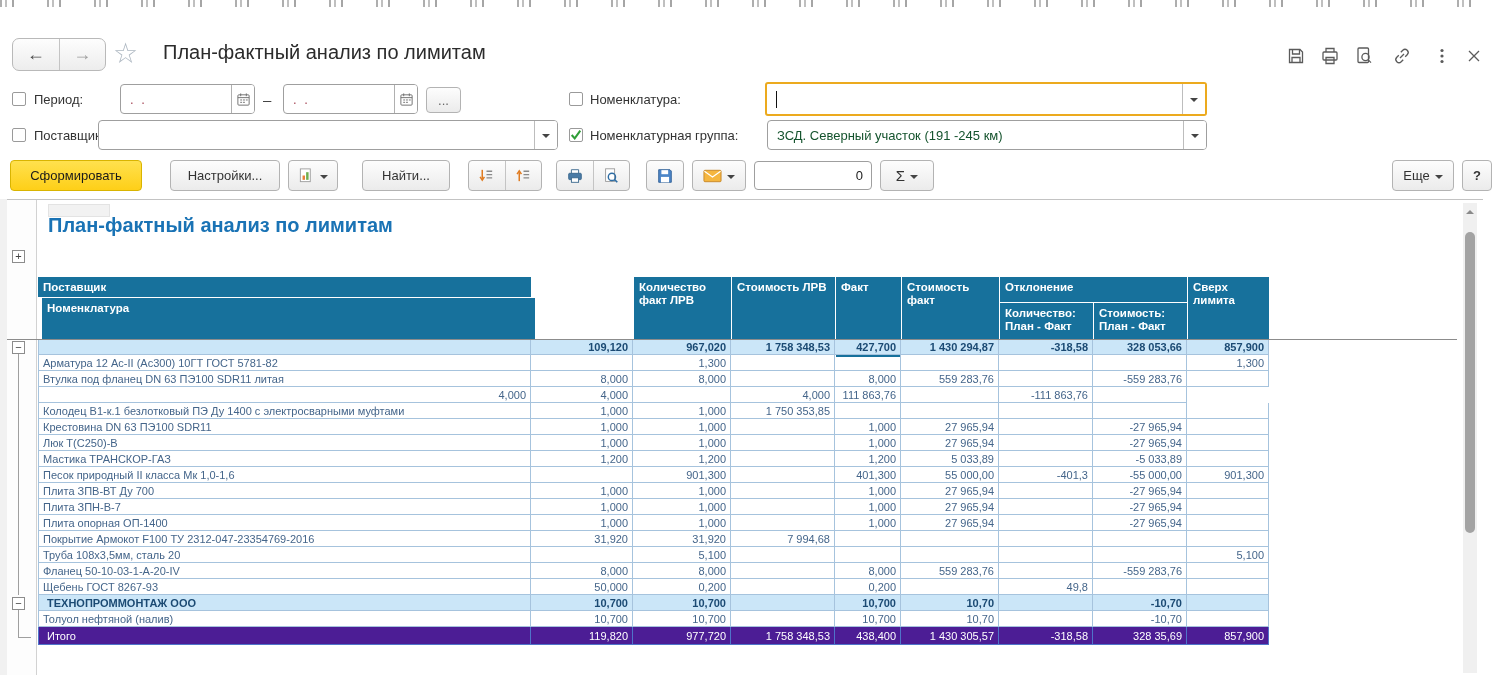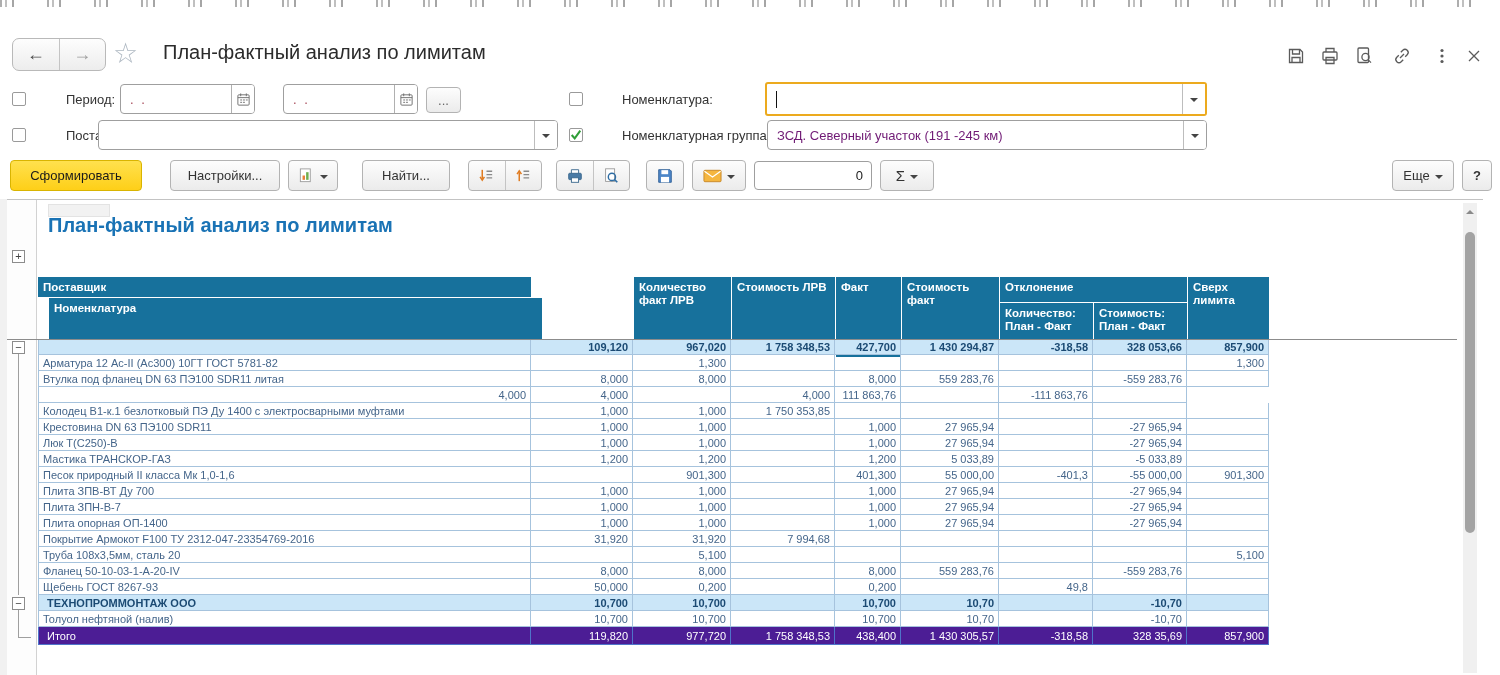--- a/index.html
+++ b/index.html
@@ -17,23 +17,23 @@
   .navgrp .half:last-child { color:#9d9d9d; }
   .star { left:113px; top:37px; font-size:28px; color:#aeb8c2; }
   .page-title { left:163px; top:41px; font-size:20px; color:#2b2b2b; }
   .wicon { top:44px; width:24px; height:24px; display:flex; align-items:center; justify-content:center; cursor:pointer; }
   .wicon svg { stroke:#5b5b5b; fill:none; stroke-width:1.3; }
 
   
   .cb { width:14px; height:14px; border:1px solid #9a9a9a; border-radius:2px; background:#fff; }
   .cb svg { display:none; }
   .cb.on svg { display:block; }
-  .flabel { font-size:13px; color:#333; white-space:nowrap;margin-left:32px; }
+  .flabel { font-size:13px; color:#333; white-space:nowrap; }
   .field { border:1px solid #9f9f9f; border-radius:4px; background:#fff; display:flex; align-items:center; overflow:hidden; }
-  .field .val { padding-left:9px; font-size:13px; color:#701a75; white-space:nowrap; }
+  .field .val { padding-left:9px; font-size:13px; color:#14532d; white-space:nowrap; }
   .field .ph { color:#a84a5a; letter-spacing:2px; }
   .dd { margin-left:auto; width:23px; align-self:stretch; border-left:1px solid #bdbdbd; display:flex; align-items:center; justify-content:center; background:#fff; }
   .caret { width:0; height:0; border:4px solid transparent; border-top-color:#444; margin-top:6px; }
   .focus-field { border:2px solid #ecaa1e; border-radius:3px; }
   .cursorbar { width:1px; height:17px; background:#111; margin-left:9px; }
 
   
   .btn { height:31px; border:1px solid #b3b3b3; border-radius:4px; background:linear-gradient(#fdfdfd,#ebebeb); font-size:13px; color:#333; display:flex; align-items:center; justify-content:center; gap:5px; cursor:pointer; }
   .btn-yellow { background:linear-gradient(#ffe14e,#fecf18); border-color:#d9b400; color:#1a1a1a; }
   .btngrp { height:31px; border:1px solid #b3b3b3; border-radius:4px; background:linear-gradient(#fdfdfd,#ebebeb); display:flex; }
@@ -273,21 +273,21 @@
   <div class="expbox abs" style="left:5px;top:397px">−</div>
   <div class="tline abs" style="left:11px;top:410px;width:1px;height:27px"></div>
   <div class="tline abs" style="left:11px;top:437px;width:13px;height:1px"></div>
 
   <div class="ghostcell abs"></div>
   <div class="rtitle abs">План-фактный анализ по лимитам</div>
 
   <div id="table" class="abs">
     <div id="thead">
       <div class="hc" style="left:0;top:0;width:493px;height:20px">Поставщик</div>
-      <div class="hc" style="left:11px;top:21px;width:493px;height:41px">Номенклатура</div>
+      <div class="hc" style="left:4px;top:21px;width:493px;height:41px">Номенклатура</div>
       <div class="hc" style="left:596px;top:0;width:97px;height:62px">Количество факт ЛРВ</div>
       <div class="hc" style="left:694px;top:0;width:103px;height:62px">Стоимость ЛРВ</div>
       <div class="hc" style="left:798px;top:0;width:65px;height:80px">Факт</div>
       <div class="hc" style="left:864px;top:0;width:97px;height:62px">Стоимость факт</div>
       <div class="hc" style="left:962px;top:0;width:187px;height:25px">Отклонение</div>
       <div class="hc" style="left:962px;top:26px;width:93px;height:36px">Количество: План - Факт</div>
       <div class="hc" style="left:1056px;top:26px;width:93px;height:36px">Стоимость: План - Факт</div>
       <div class="hc" style="left:1150px;top:0;width:81px;height:62px">Сверх лимита</div>
     </div>
     <div id="rows">

